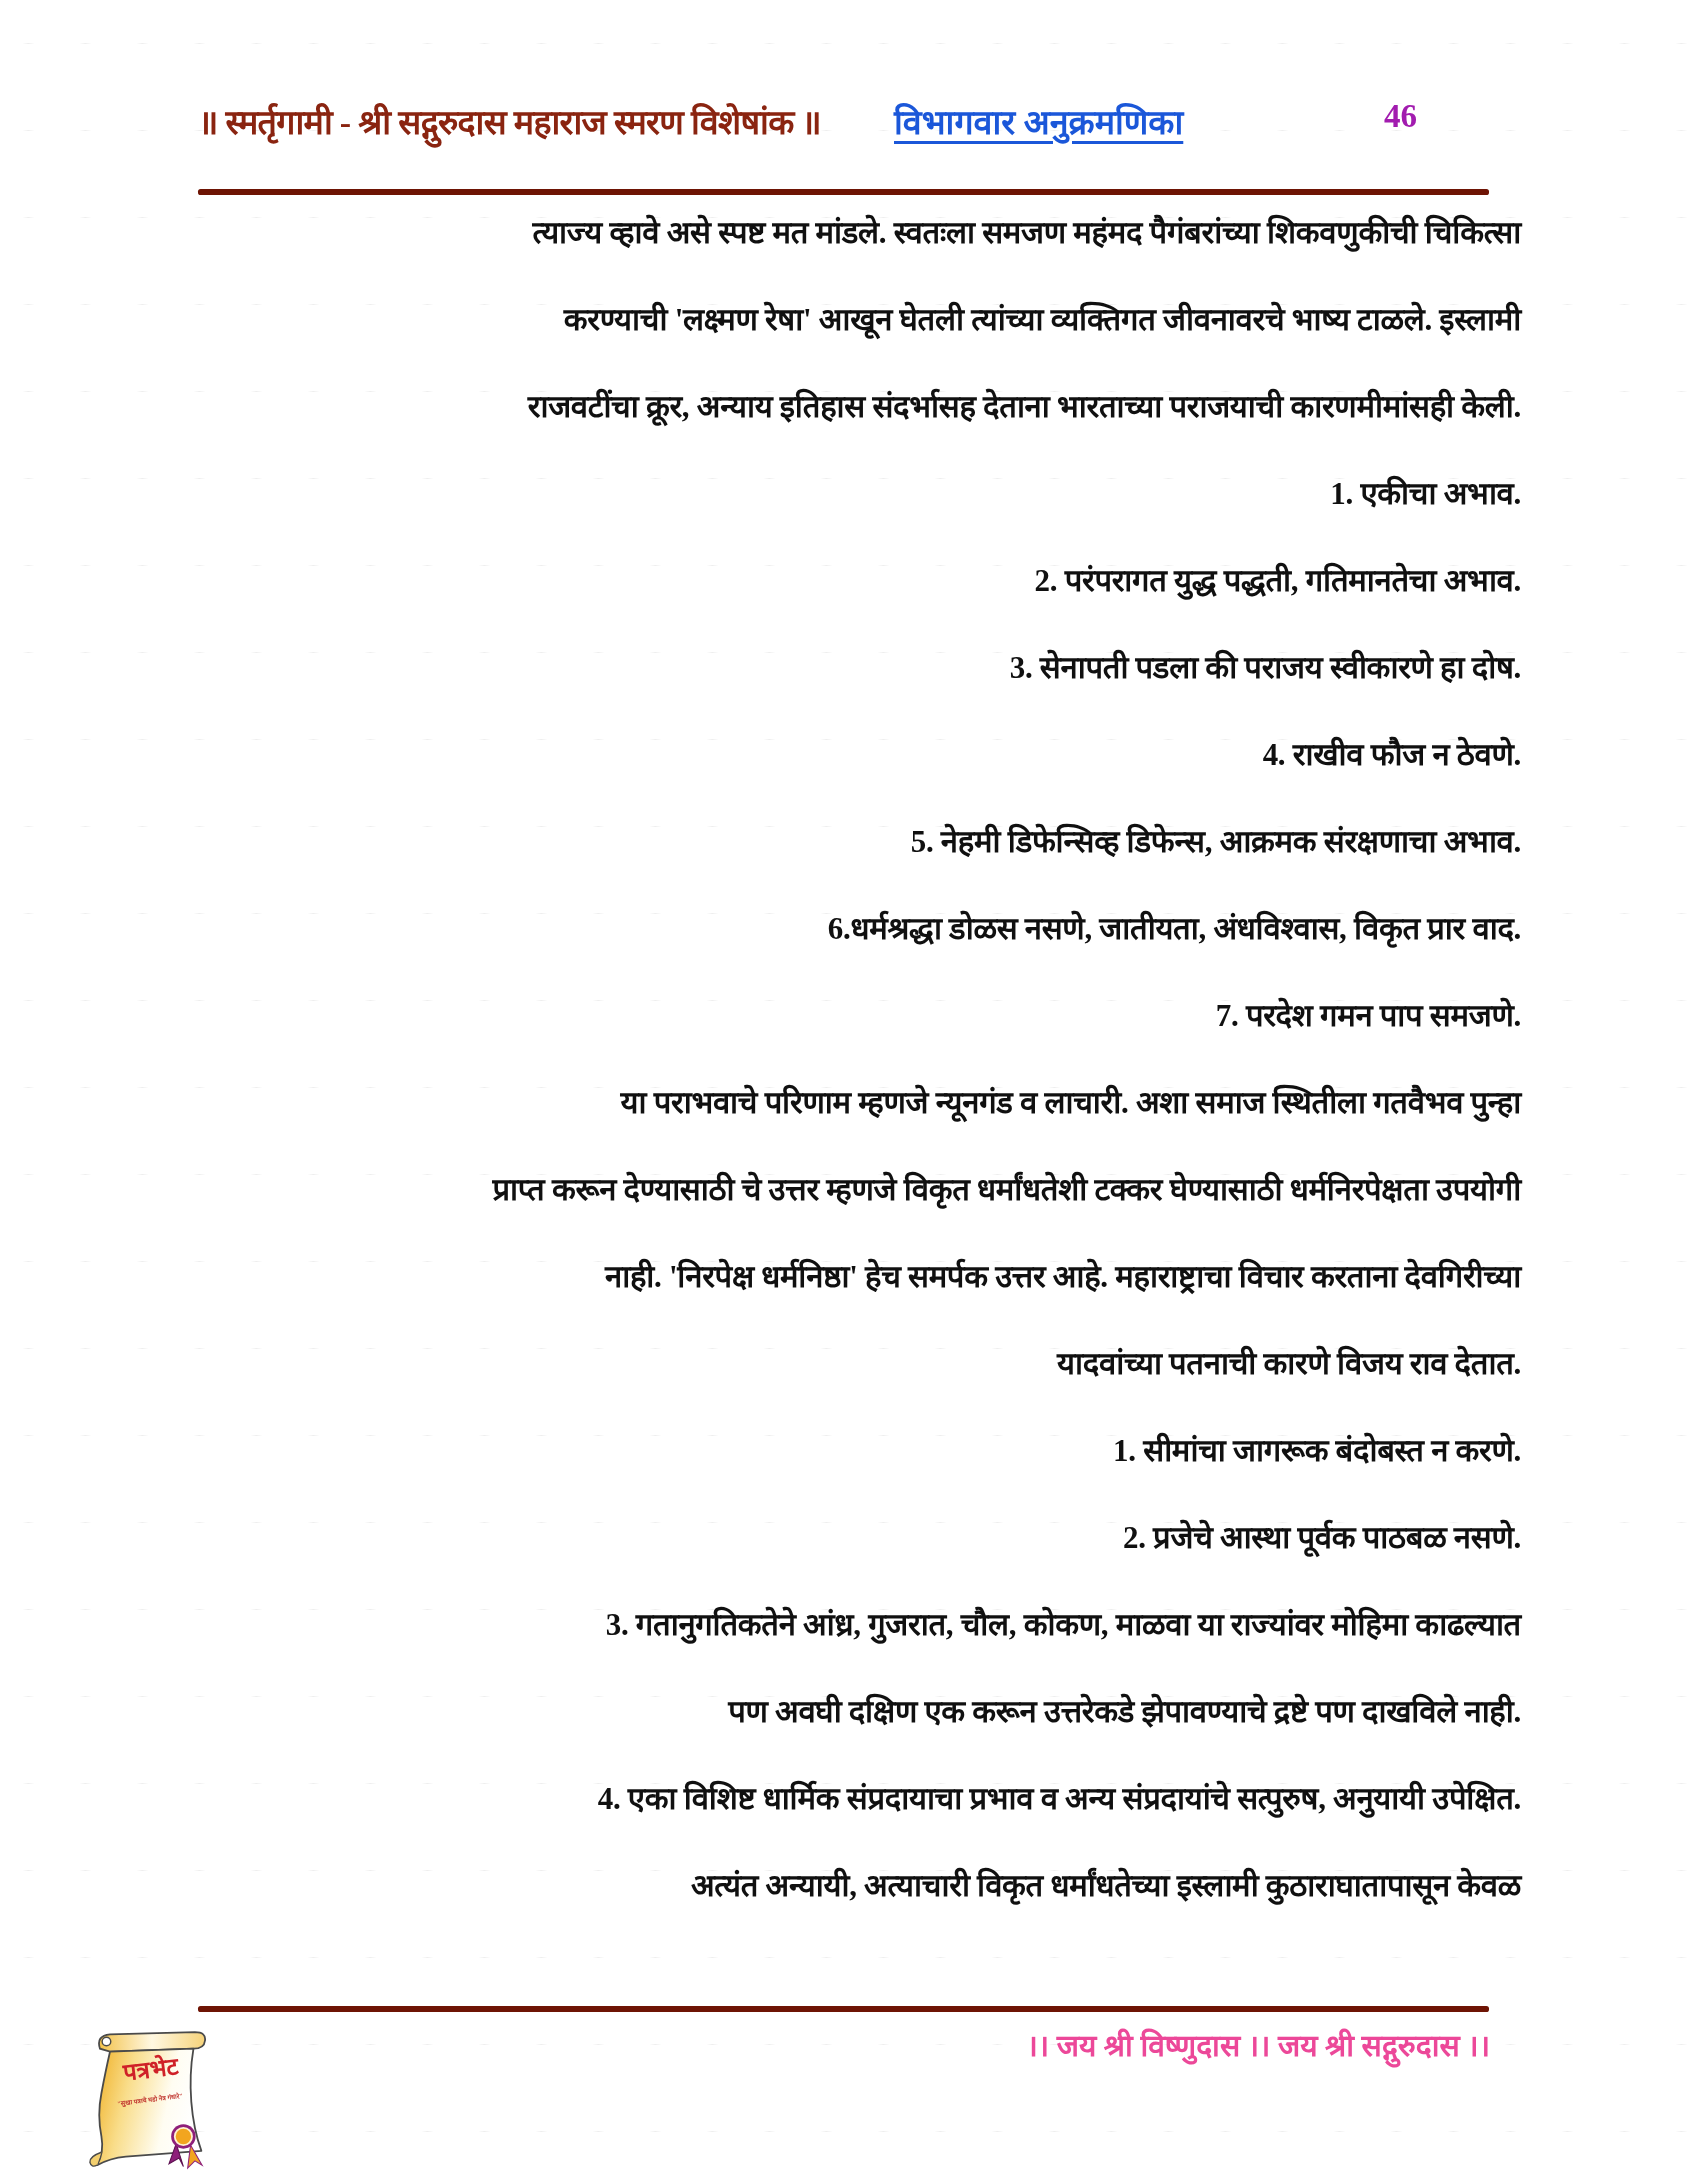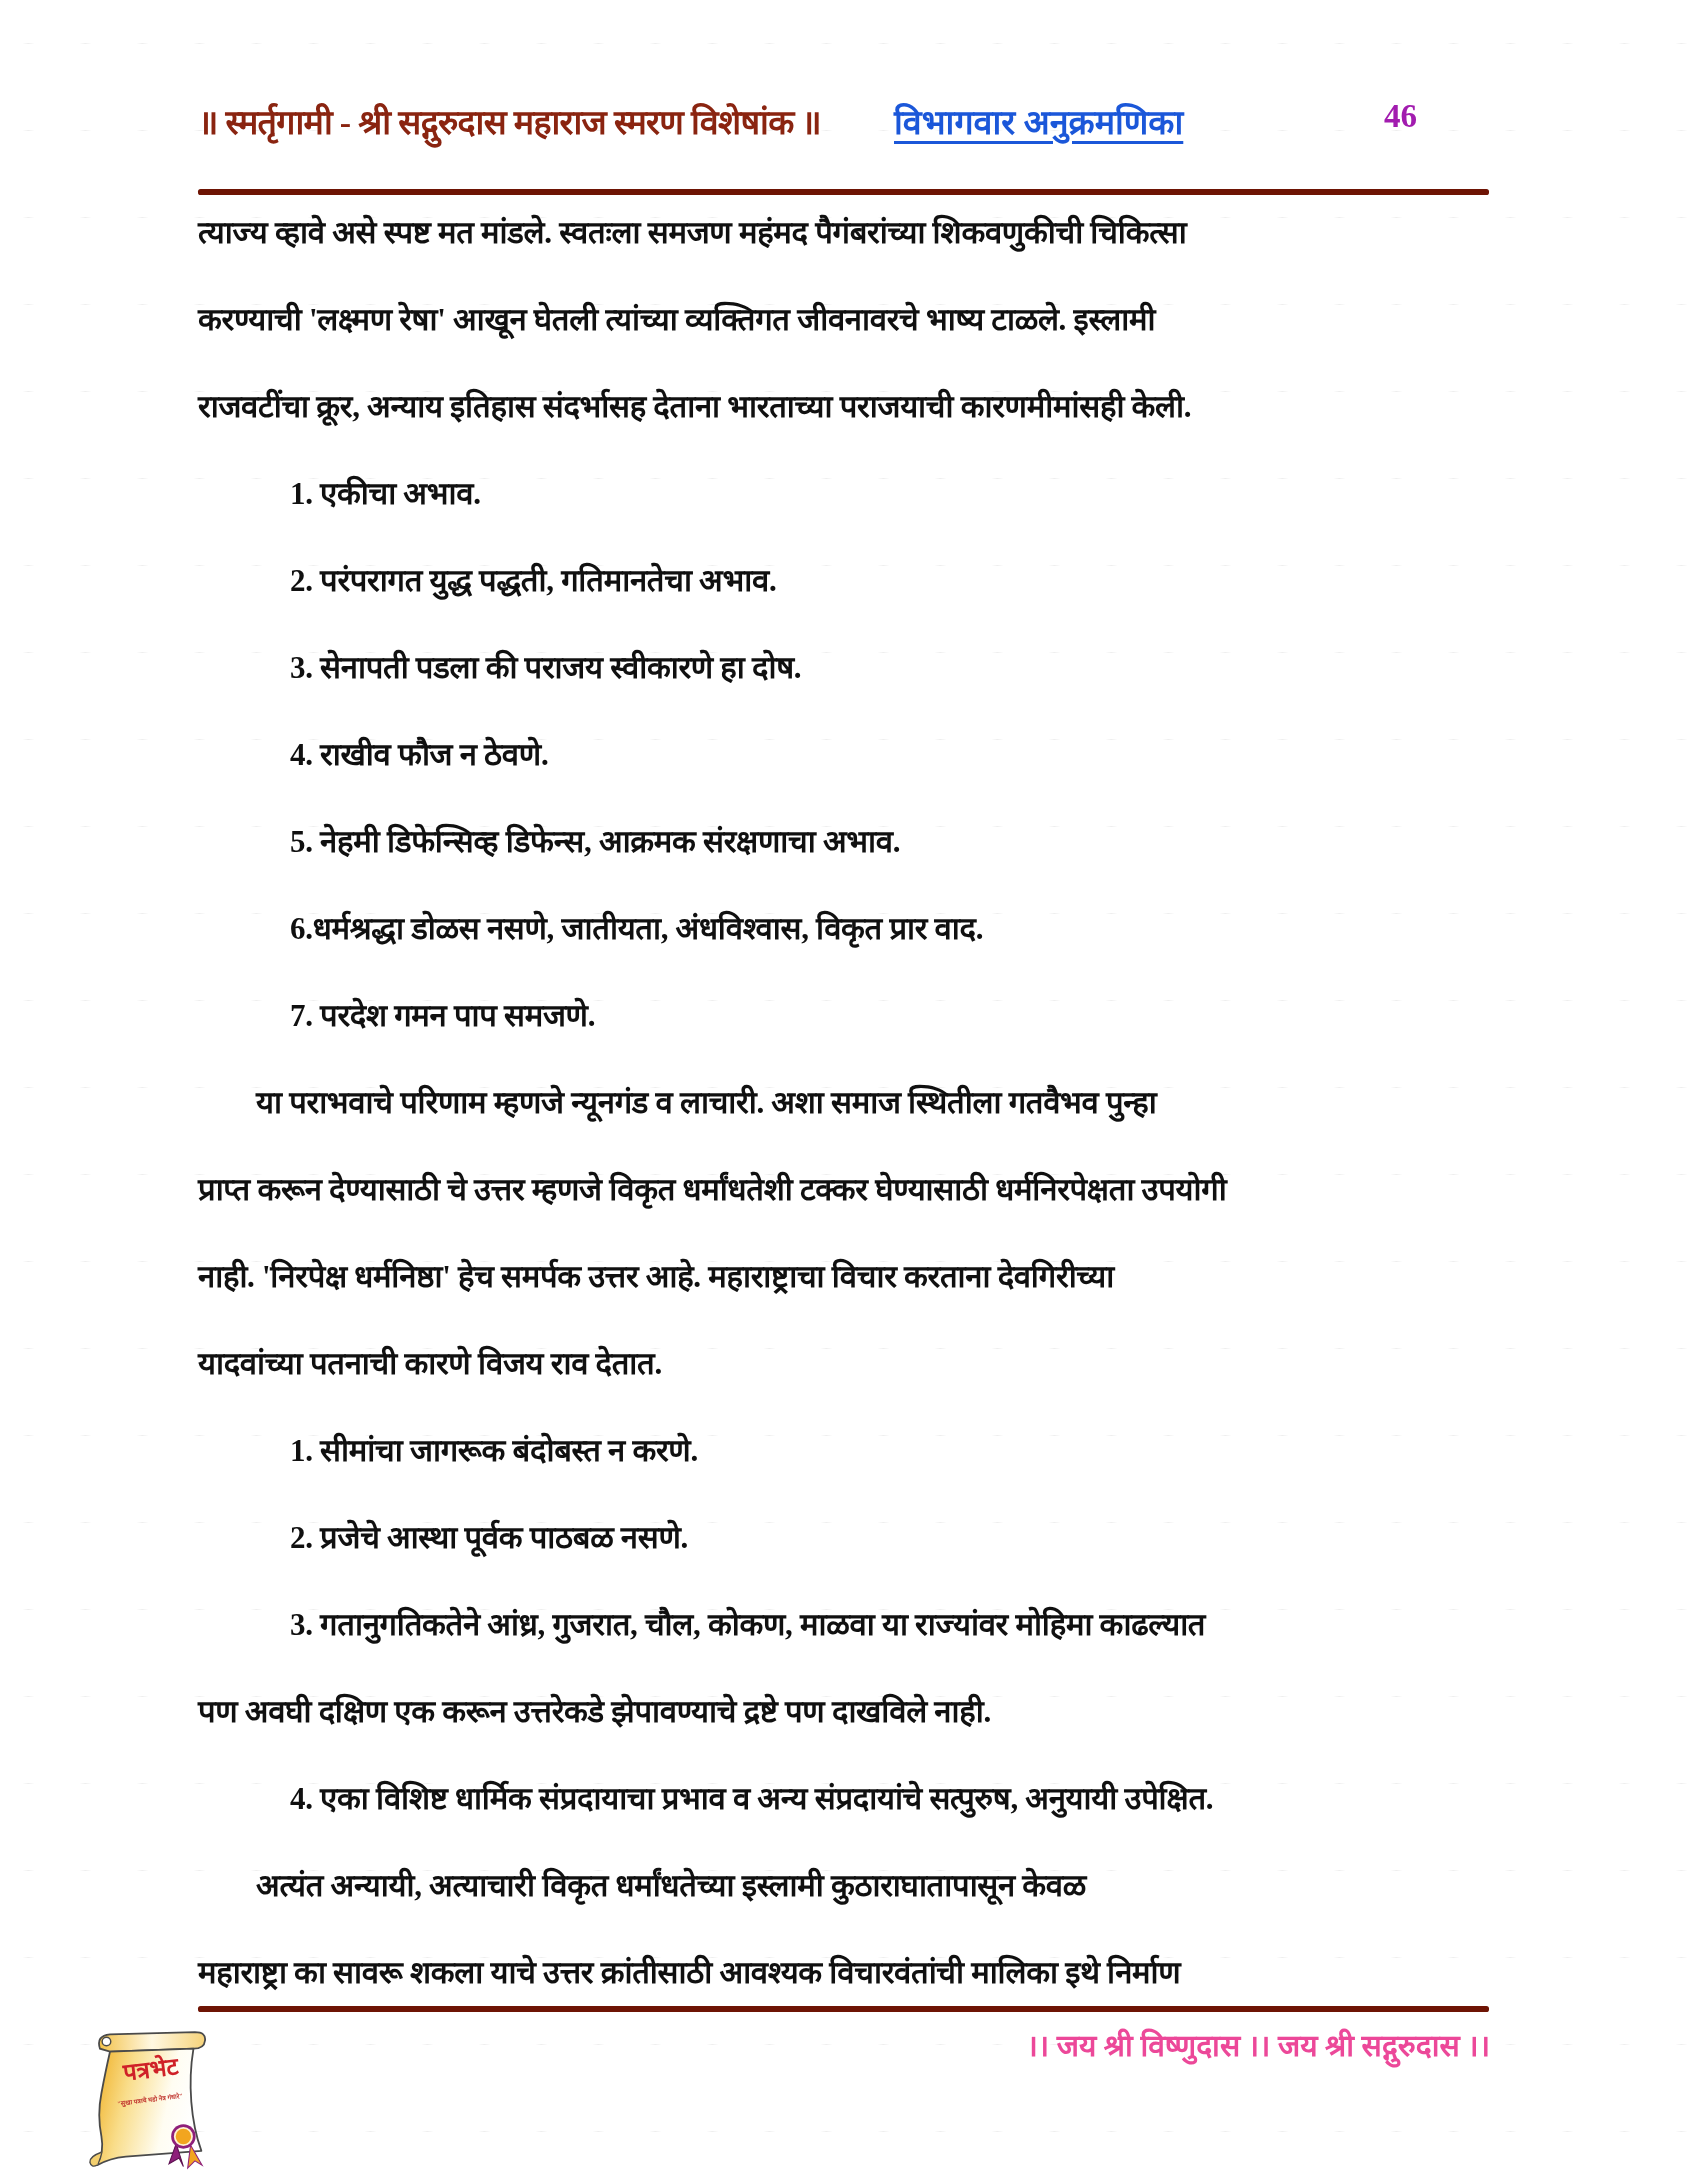--- a/index.html
+++ b/index.html
@@ -2,20 +2,21 @@
 <html style="font-size:10.6px"><head>
 <meta charset="utf-8">
 <style>
   html,body{margin:0;padding:0;}
   .page{
     position:relative;
     width:1687px;height:2183px;
     background:#ffffff;
     font-family:"Liberation Serif","DejaVu Serif",serif;
     overflow:hidden;
+    text-align:right;
   }
   
   .texture{
     position:absolute;inset:0;
     background-image:radial-gradient(ellipse 8.6px 1.3px at center, rgba(90,90,90,0.10), transparent 70%);
     background-size:57px 87px;
     pointer-events:none;
   }
   
   .hdr-title{
@@ -86,21 +87,20 @@
       <div class="bline ind-2">या पराभवाचे परिणाम म्हणजे न्यूनगंड व लाचारी. अशा समाज स्थितीला गतवैभव पुन्हा</div>
       <div class="bline ind-0">प्राप्त करून देण्यासाठी चे उत्तर म्हणजे विकृत धर्मांधतेशी टक्कर घेण्यासाठी धर्मनिरपेक्षता उपयोगी</div>
       <div class="bline ind-0">नाही.  'निरपेक्ष धर्मनिष्ठा' हेच समर्पक उत्तर आहे. महाराष्ट्राचा विचार करताना देवगिरीच्या</div>
       <div class="bline ind-0">यादवांच्या पतनाची कारणे विजय राव देतात.</div>
       <div class="bline ind-1">1. सीमांचा जागरूक बंदोबस्त न करणे.</div>
       <div class="bline ind-1">2. प्रजेचे आस्था पूर्वक पाठबळ नसणे.</div>
       <div class="bline ind-1">3. गतानुगतिकतेने आंध्र, गुजरात, चौल, कोकण, माळवा या राज्यांवर मोहिमा काढल्यात</div>
       <div class="bline ind-0">पण अवघी दक्षिण एक करून उत्तरेकडे झेपावण्याचे द्रष्टे पण दाखविले नाही.</div>
       <div class="bline ind-1">4. एका विशिष्ट धार्मिक संप्रदायाचा प्रभाव व अन्य संप्रदायांचे सत्पुरुष, अनुयायी उपेक्षित.</div>
       <div class="bline ind-2">अत्यंत अन्यायी, अत्याचारी विकृत धर्मांधतेच्या इस्लामी कुठाराघातापासून केवळ</div>
-      <div class="bline ind-0">महाराष्ट्रा का सावरू शकला याचे उत्तर क्रांतीसाठी आवश्यक विचारवंतांची मालिका इथे निर्माण</div>
     </div>
 
   <div class="rule rule-bottom"></div>
   <div class="footer-mantra">।। जय श्री विष्णुदास ।। जय श्री सद्गुरुदास ।।</div>
 
   <div class="logo">
     <svg viewBox="0 0 200 210" width="144" height="151">
       <defs>
         <linearGradient id="parch" x1="0" y1="0" x2="1" y2="0.25">
           <stop offset="0" stop-color="#efae22"></stop>

